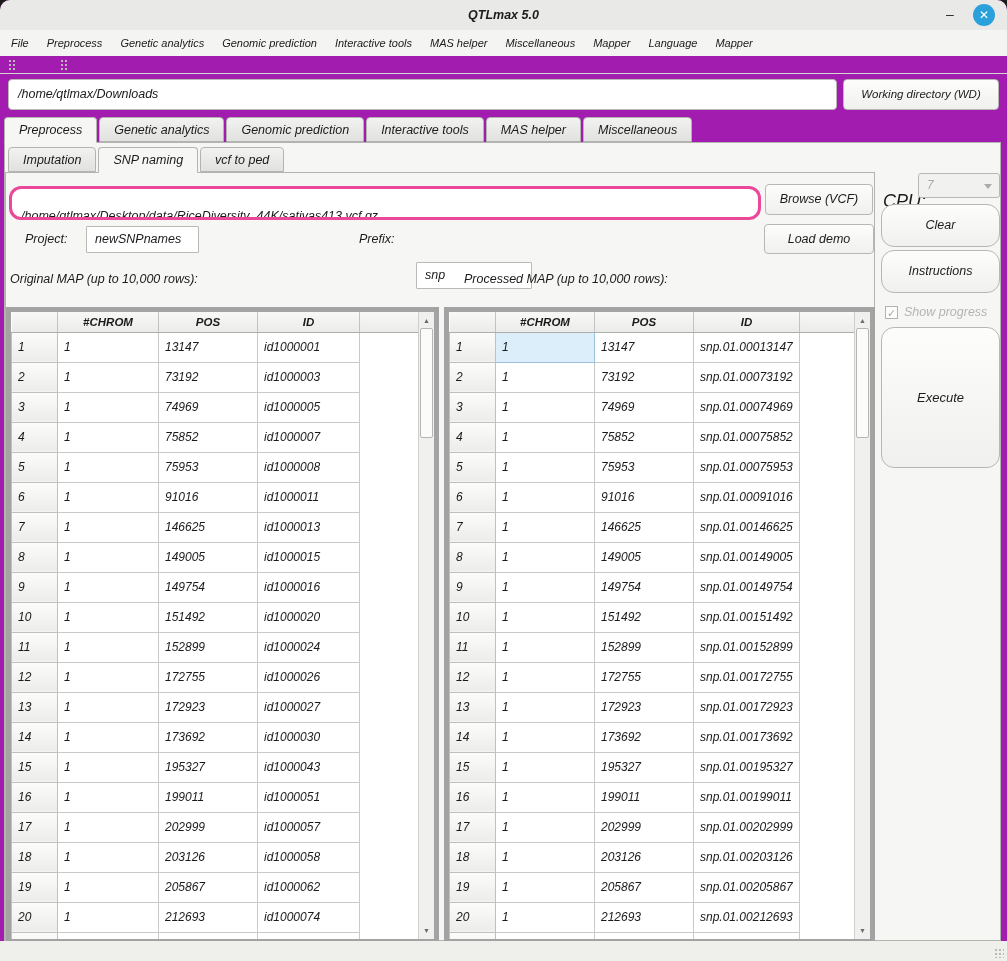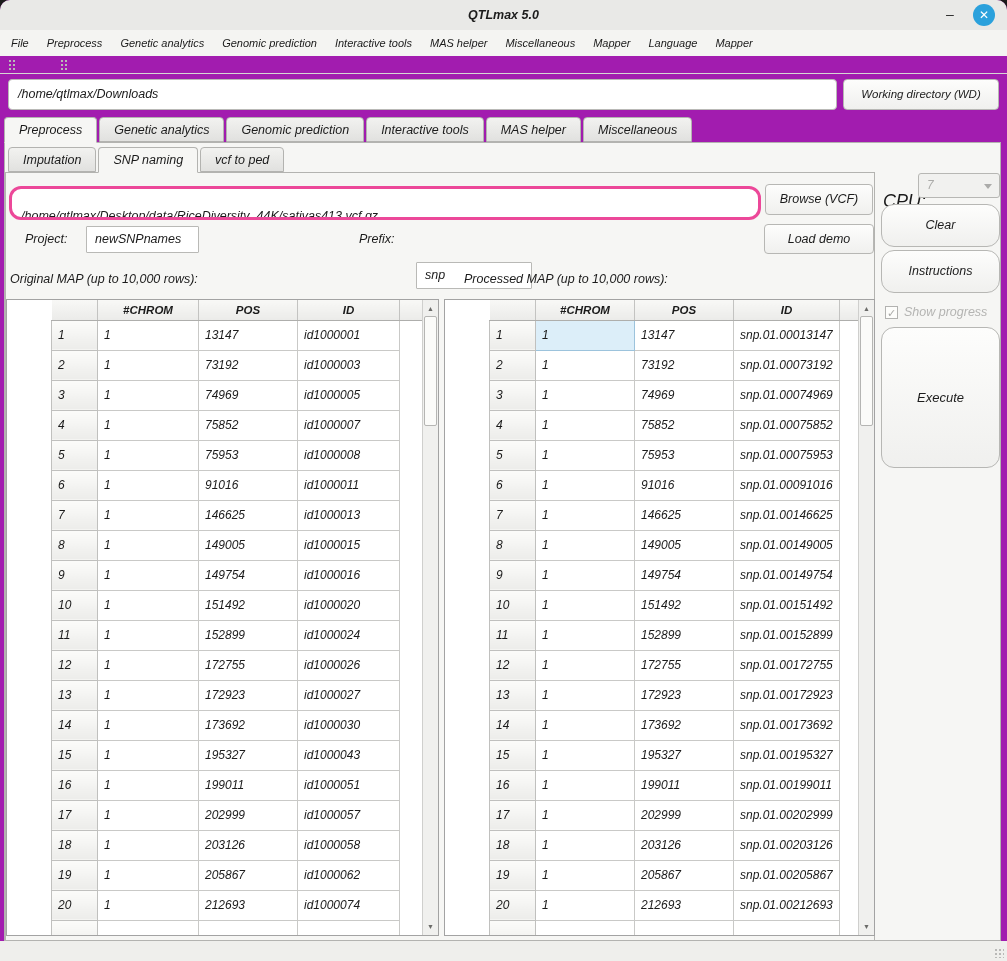--- a/index.html
+++ b/index.html
@@ -54,21 +54,21 @@
   .vcf-input{position:absolute;left:3px;top:13px;width:752px;height:29px;background:#fff;border:3px solid #ec4899;
     border-radius:12px;box-sizing:border-box;font-size:12.5px;color:#1b1b1b;line-height:27px;padding:14px 9px;white-space:nowrap;overflow:hidden;}
   .browse-btn{position:absolute;left:759px;top:11px;width:108px;height:31px;line-height:29px;}
   .form-label{position:absolute;font-size:12.5px;color:#1b1b1b;line-height:27px;}
   .small-input{position:absolute;height:27px;background:#fff;border:1px solid #b9b9b6;border-radius:1px;
     box-sizing:border-box;font-size:12.5px;color:#1b1b1b;line-height:25px;padding:0 8px;}
   .loaddemo-btn{position:absolute;left:758px;top:51px;width:110px;height:30px;line-height:28px;}
   .map-label{position:absolute;top:99px;font-size:12.5px;color:#1b1b1b;}
 
   
-  .tblbox{position:absolute;top:126px;height:637px;background:#fff;border:1px solid #a3a3a3;box-sizing:border-box;overflow:hidden;padding-left:44px;}
+  .tblbox{position:absolute;top:134px;height:637px;background:#fff;border:5px solid #a3a3a3;box-sizing:border-box;overflow:hidden;}
   .tbl{border-collapse:collapse;table-layout:fixed;}
   .tbl th,.tbl td{padding:0 0 0 6px;font-size:12px;color:#1a1a1a;text-align:left;overflow:hidden;white-space:nowrap;box-sizing:border-box;}
   .tbl .hdr{height:20px;background:linear-gradient(#f8f8f6,#ebebe9);border-right:1px solid #c3c3c1;
     border-bottom:1px solid #aeaeac;font-size:11.5px;font-weight:bold;text-align:center;padding:0;}
   .tbl .hdr.filler,.tbl .corner{border-right:none;}
   .tbl .corner{height:20px;background:linear-gradient(#f8f8f6,#ebebe9);border-bottom:1px solid #aeaeac;border-right:1px solid #c3c3c1;}
   .tbl .rowhdr{height:30px;background:linear-gradient(#fcfcfa,#ececea);border:1px solid #c0c0be;
     font-size:12px;font-weight:normal;}
   .tbl td.cell{height:30px;border:1px solid #c9c9c7;background:#fff;}
   .tbl td.fill{border:none;background:#fff;}

